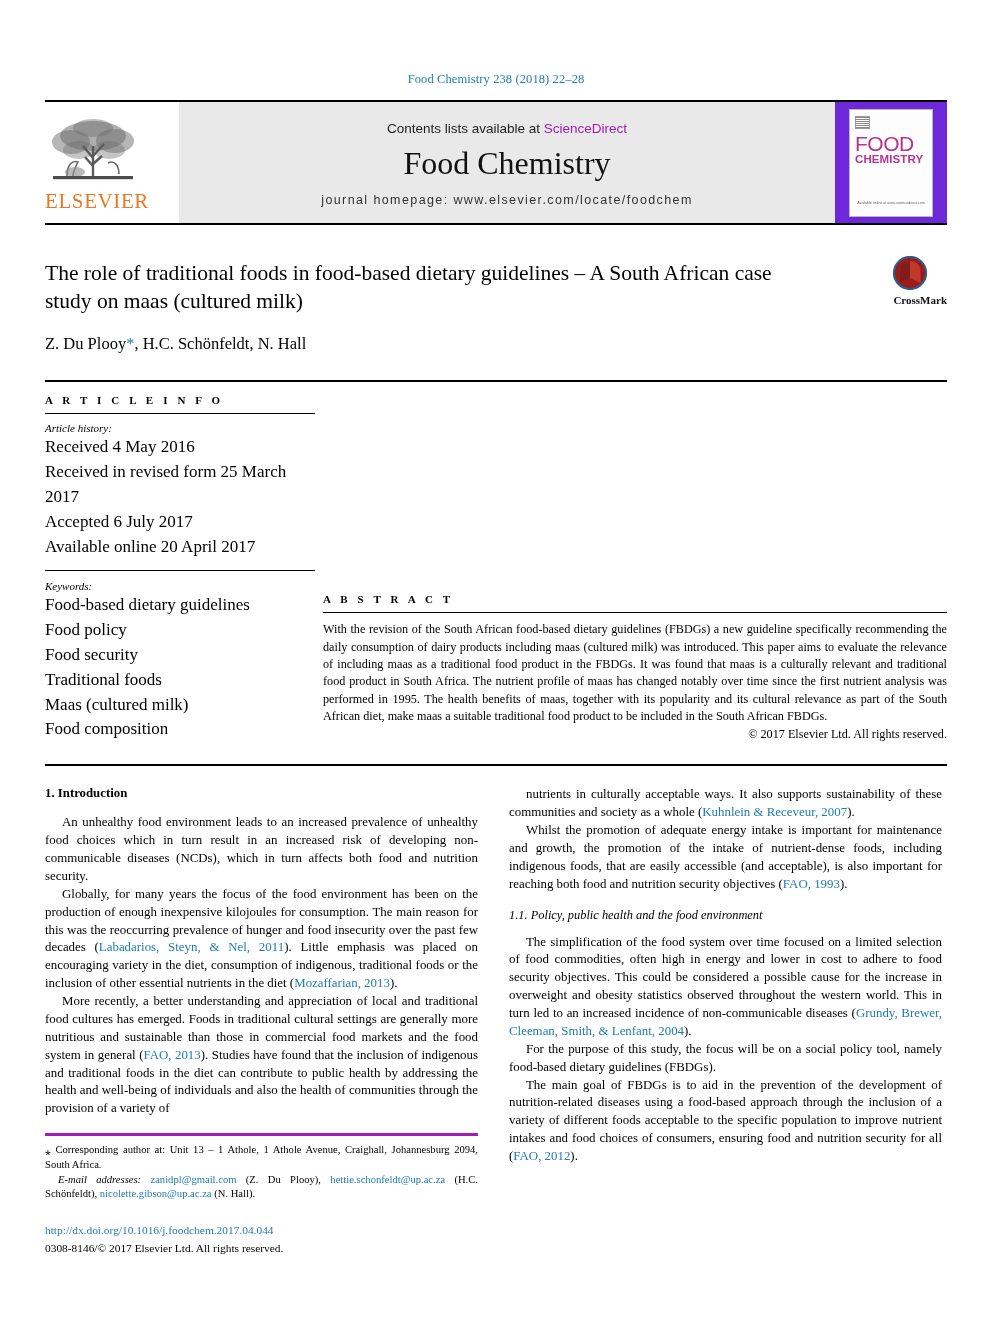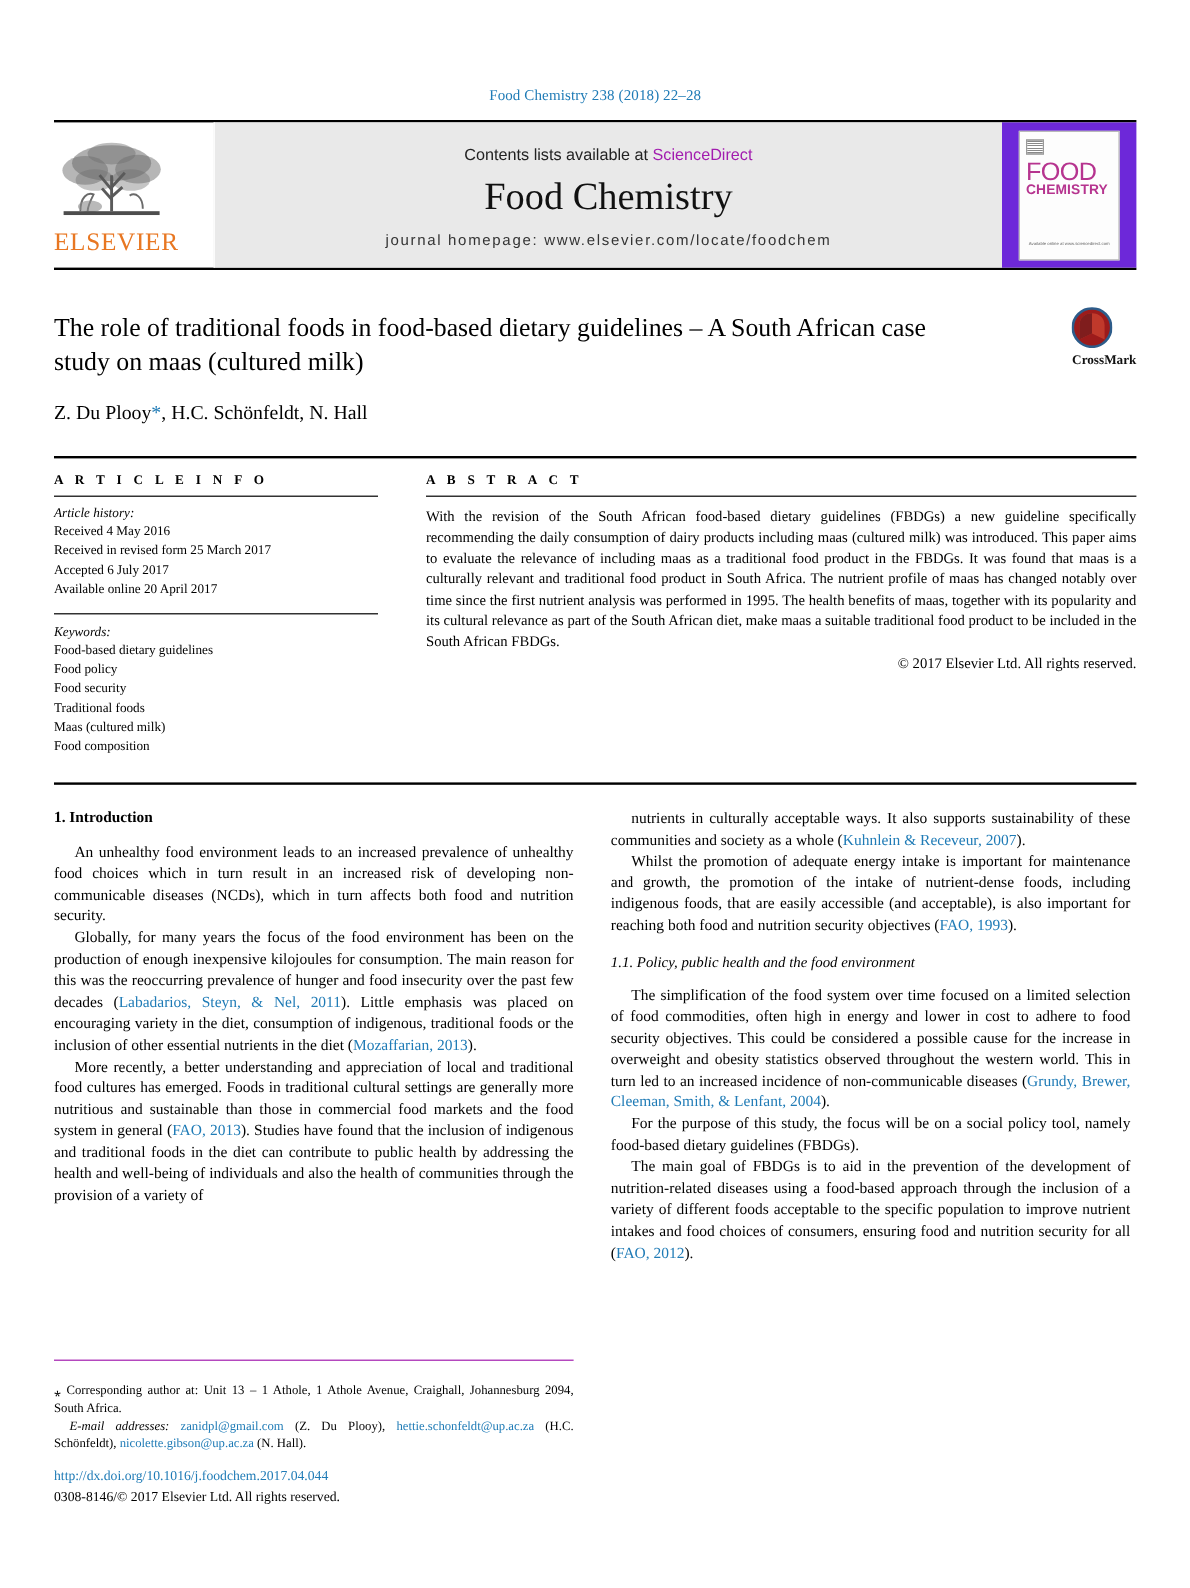--- a/index.html
+++ b/index.html
@@ -169,21 +169,22 @@
     font-weight: bold;
     color: #111;
   }
 
   
   .info-abstract {
     margin: 26px 45px 0 45px;
     border-top: 2px solid #000;
     padding-top: 12px;
     display: flex;
-    gap: 40px;
+    gap: 8px;
+    align-items: flex-end;
   }
   .col-info { width: 270px; flex: 0 0 270px; }
   .col-abs { flex: 1 1 auto; }
   .sec-label {
     font-family: "Liberation Serif", serif;
     font-size: 11px;
     font-weight: bold;
     letter-spacing: 3.6px;
     color: #000;
     margin-bottom: 7px;
@@ -191,21 +192,21 @@
   .rule { border-top: 1px solid #000; margin-bottom: 8px; }
   .rule-thin { border-top: 1px solid #000; margin: 11px 0 9px 0; }
   .info-head {
     font-family: "Liberation Serif", serif;
     font-style: italic;
     font-size: 11px;
     margin-bottom: 1px;
   }
   .info-line {
     font-family: "Liberation Serif", serif;
-    font-size: 11px;
+    font-size: 17px;
     line-height: 1.46;
   }
   .abstract-text {
     font-family: "Liberation Serif", serif;
     font-size: 12.2px;
     line-height: 1.42;
     text-align: justify;
     color: #000;
   }
   .copyright {
@@ -250,22 +251,22 @@
     color: #1f7bb6;
     text-decoration: none;
   }
 
   
   .footnotes {
     position: absolute;
     left: 45px;
     top: 1133px;
     width: 433px;
-    border-top: 1px solid #a21caf;
-    padding-top: 19px;
+    border-top: 3px solid #a21caf;
+    padding-top: 7px;
   }
   .fn {
     font-family: "Liberation Serif", serif;
     font-size: 10.6px;
     line-height: 1.4;
     text-align: justify;
     margin: 0;
   }
   .fn-indent { text-indent: 13px; }
   .fn em { font-style: italic; }

